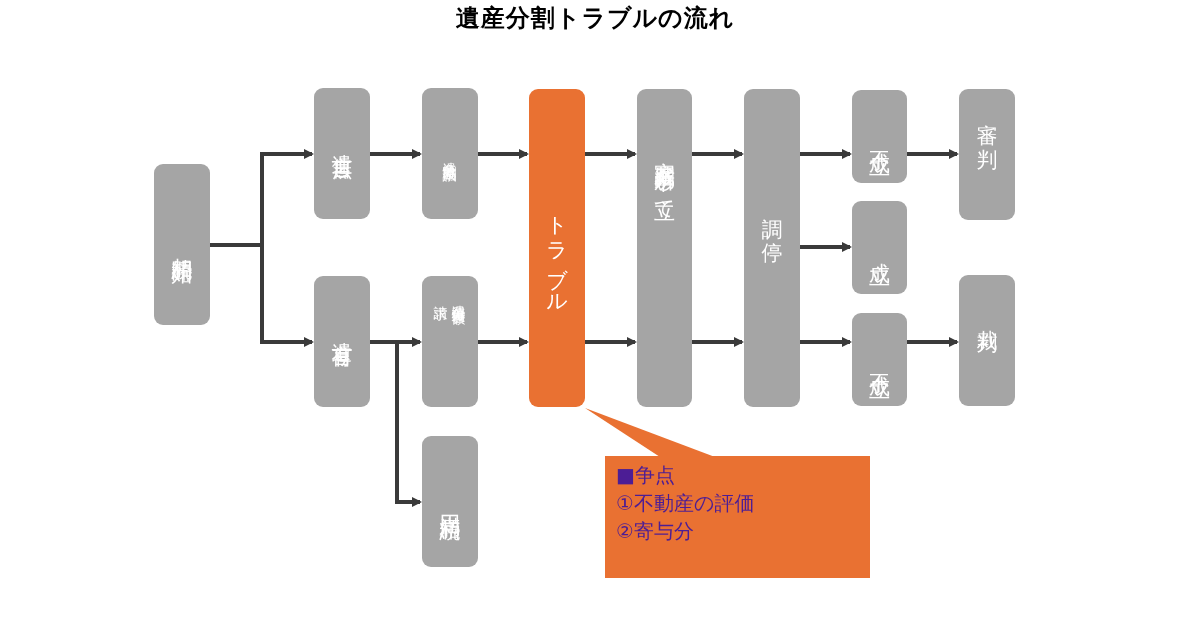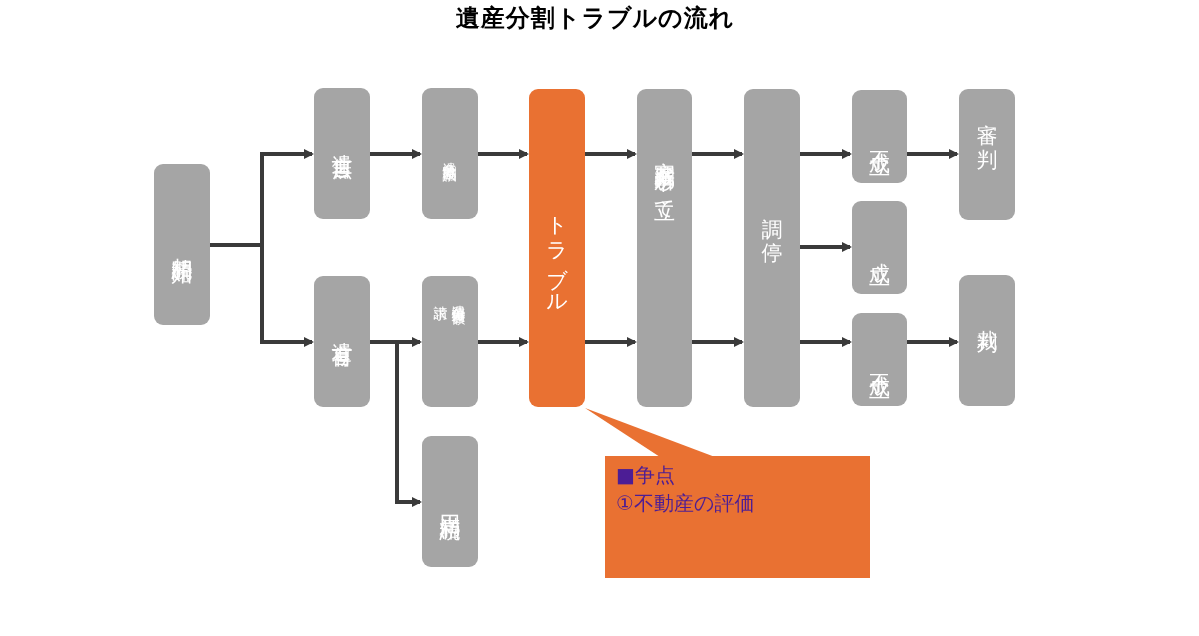--- a/index.html
+++ b/index.html
@@ -108,13 +108,14 @@
 <div class="box" style="left:959px;top:89px;width:56px;height:131px;align-items:flex-start;padding-top:18px;">
   <span class="vtext f22">審　判</span>
 </div>
 <div class="box" style="left:959px;top:275px;width:56px;height:131px;align-items:flex-start;padding-top:38px;">
   <span class="vtext f22">裁判</span>
 </div>
 
 <div class="callout">
   <div>■争点</div>
   <div>①不動産の評価</div>
+  <div>②寄与分</div>
 </div>
 
 </body></html>

